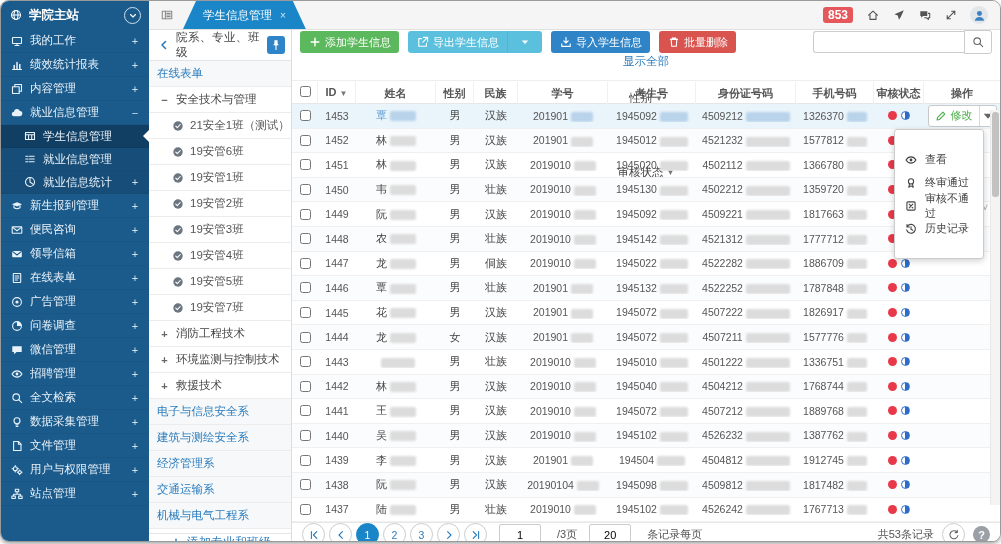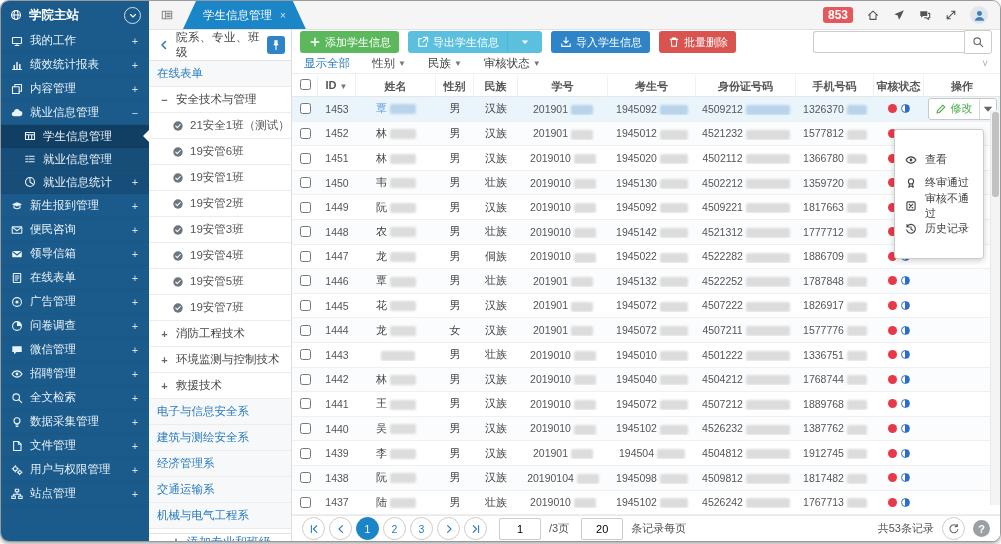--- a/index.html
+++ b/index.html
@@ -47,21 +47,21 @@
   .toolbar{height:30px;display:flex;align-items:center;gap:5px;padding:0 8px;}
   .btn{height:22px;display:inline-flex;align-items:center;gap:4px;padding:0 8px;border-radius:3px;color:#fff;font-size:11px;cursor:pointer;border:none;}
   .btn.green{background:#5cb85c;}
   .btn.lblue{background:#5bc0de;border-radius:3px 0 0 3px;}
   .btn.lblue-caret{background:#5bc0de;width:18px;height:22px;display:inline-flex;align-items:center;justify-content:center;border-radius:0 3px 3px 0;border-left:1px solid #46b8da;color:#fff;cursor:pointer;}
   .btn.blue{background:#2f83c7;margin-left:4px;}
   .btn.red{background:#d9534f;margin-left:4px;}
   .searchbox{margin-left:auto;display:flex;align-items:center;}
   .searchbox input{width:138px;height:20px;border:1px solid #ccc;border-right:none;border-radius:3px 0 0 3px;padding:0 6px;font-size:11px;outline:none;}
   .searchbox .sbtn{width:26px;height:22px;border:1px solid #ccc;border-radius:0 3px 3px 0;background:#fff;display:flex;align-items:center;justify-content:center;color:#666;cursor:pointer;}
-  .filters{height:26px;display:flex;align-items:center;gap:22px;padding:0 12px;border-bottom:1px solid #eee;font-size:11.5px;color:#444;}
+  .filters{height:26px;display:flex;align-items:center;gap:22px;padding:0 12px;border-bottom:1px solid #eee;font-size:11.5px;color:#444;flex-direction:column;}
   .filters .showall{color:#2a7cbd;cursor:pointer;}
   .fitem{cursor:pointer;display:flex;align-items:center;gap:3px;}
   .fitem .car{font-size:8px;color:#777;}
   .fil-chev{margin-left:auto;color:#aaa;cursor:pointer;font-size:10px;}
   .grid{display:grid;grid-template-columns:26px 38px 80px 38px 44px 90px 88px 100px 78px 50px 1fr;align-items:center;}
   .thead{height:22px;border-bottom:1px solid #e6e6e6;font-size:11px;color:#555;font-weight:bold;}
   .thead>div{text-align:center;border-right:1px solid #f0f0f0;line-height:22px;}
   .thead>div:last-child{border-right:none;}
   .rows{position:relative;}
   .trow{height:23.6px;border-bottom:1px solid #f0f0f0;font-size:11px;color:#444;}
@@ -80,21 +80,21 @@
   .editbtn .e1{display:flex;align-items:center;gap:3px;padding:0 6px;color:#4cae4c;font-size:11px;cursor:pointer;}
   .editbtn .e2{width:16px;display:flex;align-items:center;justify-content:center;border-left:1px solid #d8d8d8;color:#666;font-size:8px;cursor:pointer;}
   .rowmenu{position:absolute;top:99px;right:16px;width:88px;background:#fff;border:1px solid #ccc;border-radius:3px;box-shadow:0 2px 6px rgba(0,0,0,.18);z-index:5;padding:18px 0;}
   .rowmenu .mi{height:23px;display:flex;align-items:center;gap:8px;padding:0 9px;font-size:11px;color:#444;cursor:pointer;}
   .vscroll{position:absolute;top:80px;right:0;width:9px;bottom:36px;background:#f4f4f4;border-left:1px solid #e8e8e8;}
   .vthumb{position:absolute;top:2px;left:1px;width:7px;height:85px;background:#c2c2c2;border-radius:3px;}
   .pager{height:34px;border-top:1px solid #e8e8e8;display:flex;align-items:center;padding:0 10px;gap:4px;font-size:11px;color:#555;margin-top:auto;background:#fff;}
   .pbtn{width:21px;height:21px;border:1px solid #ccc;border-radius:50%;background:#fff;display:flex;align-items:center;justify-content:center;color:#2a7cbd;font-size:10.5px;cursor:pointer;}
   .pbtn.on{background:#1a86c8;border-color:#1a86c8;color:#fff;}
   .pager input{width:36px;height:18px;border:1px solid #ccc;border-radius:2px;text-align:center;font-size:11px;margin-left:8px;}
-  .pager .lab{margin-left:4px;}
+  .pager .lab{margin-left:12px;}
   .pager .right{margin-left:auto;display:flex;align-items:center;gap:8px;}
   .helpc{width:17px;height:17px;border-radius:50%;background:#9aa0a6;color:#fff;display:flex;align-items:center;justify-content:center;font-size:11px;font-weight:bold;cursor:pointer;}
 </style>
 </head>
 <body>
 
 <div class="stage">
 <div class="app">
 
   <aside class="sidebar">

